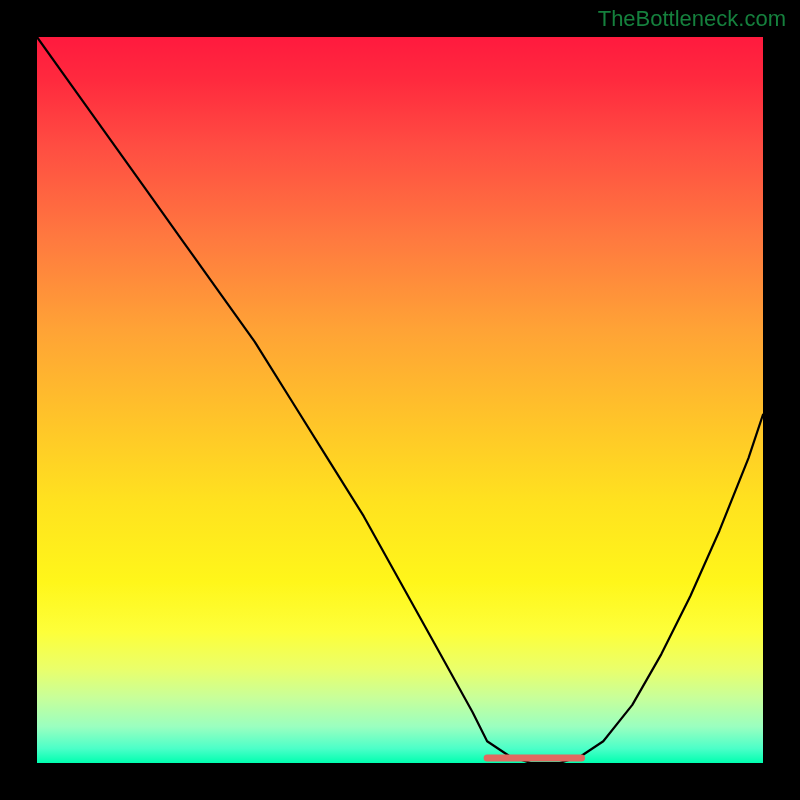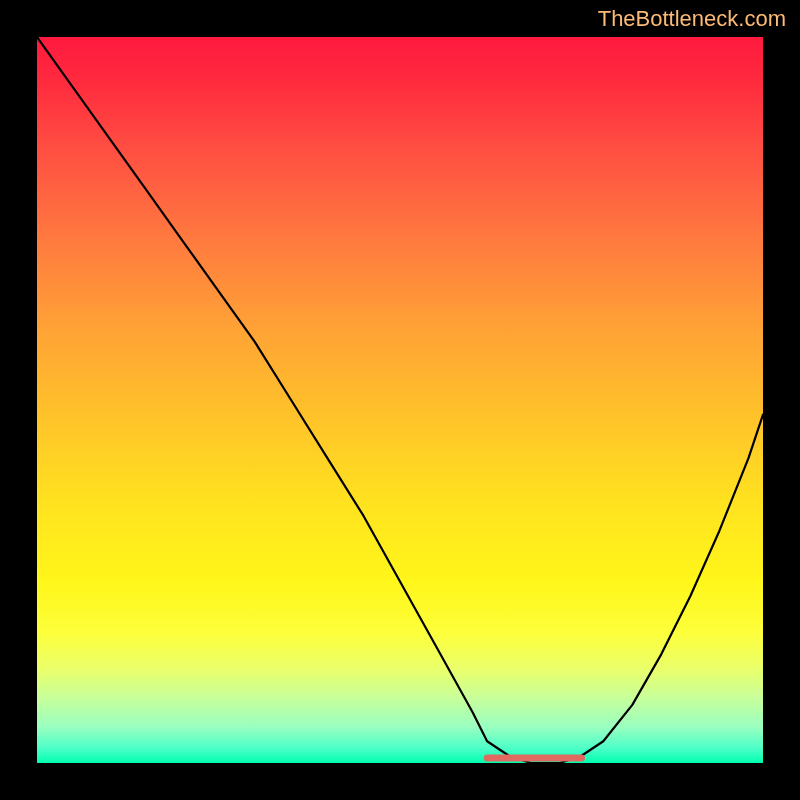--- a/index.html
+++ b/index.html
@@ -7,21 +7,21 @@
     width: 800px;
     height: 800px;
     background: #000;
     position: relative;
     font-family: Arial, sans-serif;
   }
   .watermark {
     position: absolute;
     top: 6px;
     right: 14px;
-    color: #fdba74;
+    color: #15803d;
     font-size: 22px;
     font-weight: 500;
     z-index: 10;
   }
   .plot-area {
     position: absolute;
     left: 37px;
     top: 37px;
     width: 726px;
     height: 726px;

